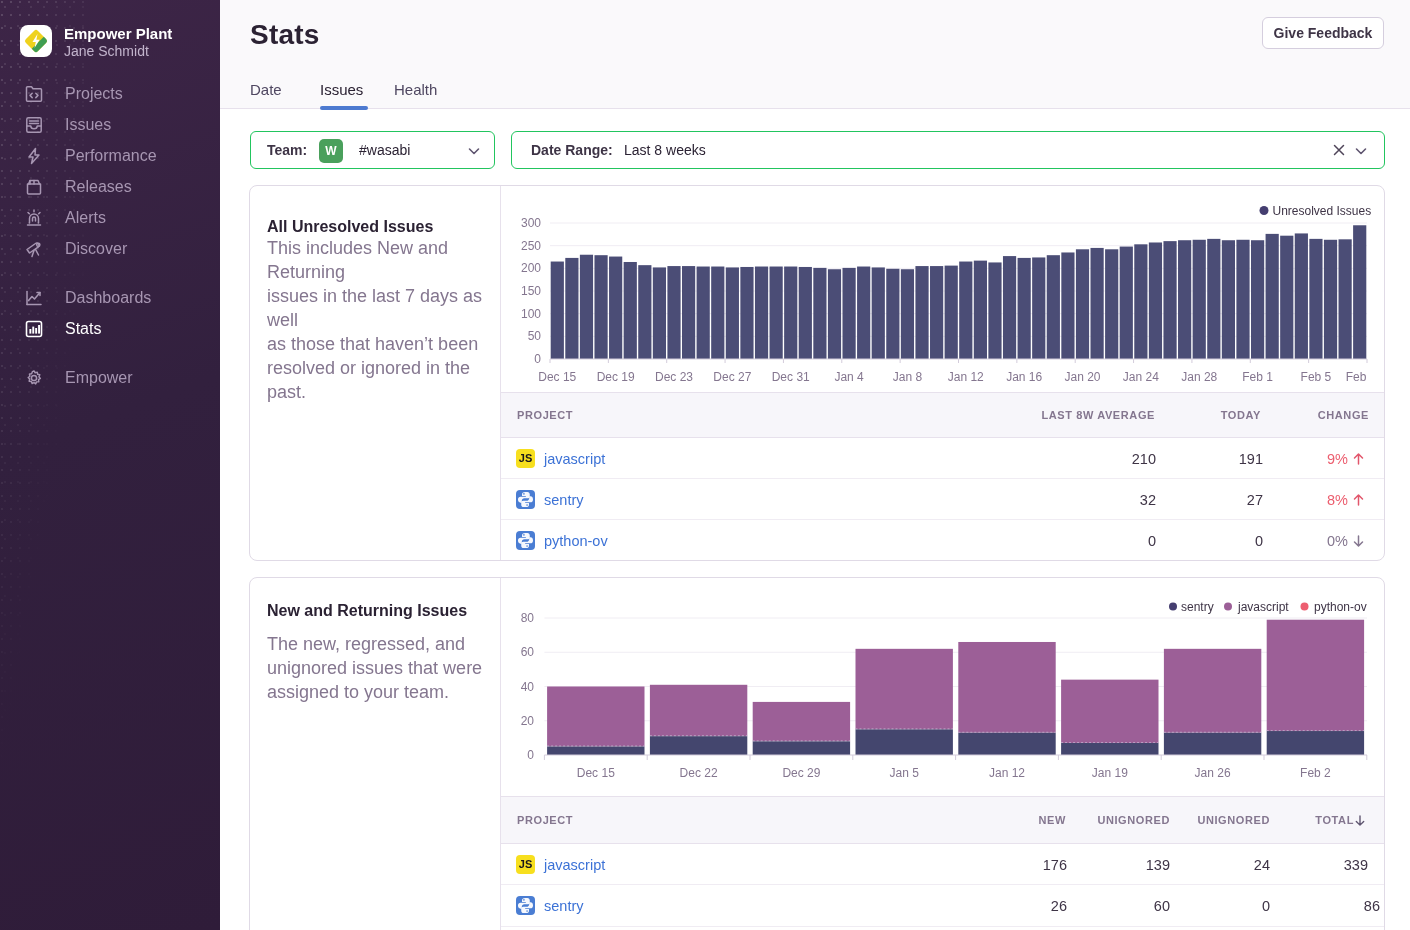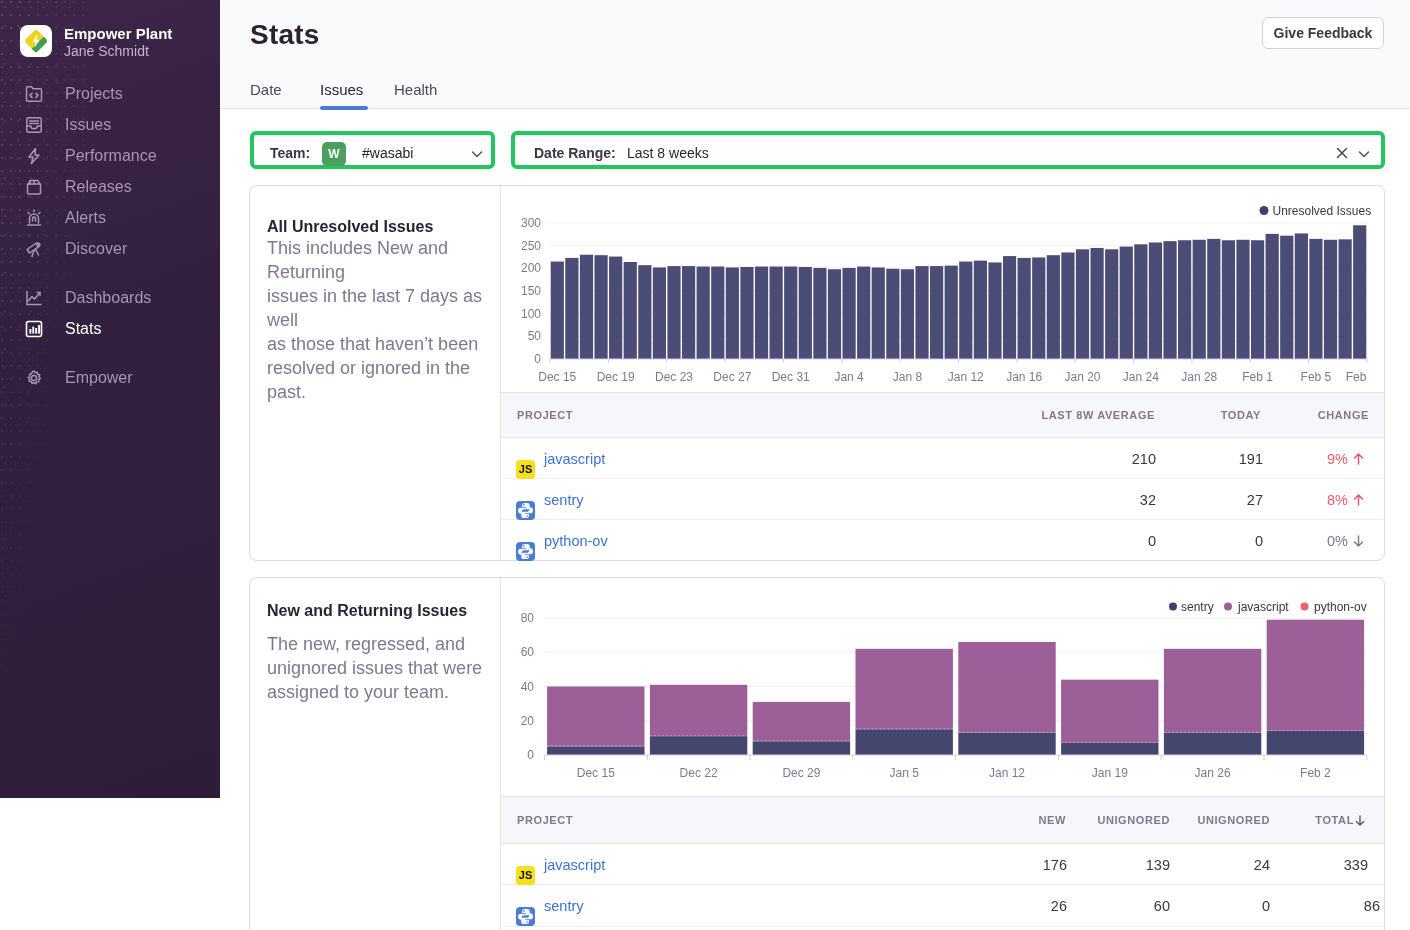--- a/index.html
+++ b/index.html
@@ -1,51 +1,51 @@
 <!DOCTYPE html>
 <html><head>
 <meta charset="utf-8">
 <style>
 *{margin:0;padding:0;box-sizing:border-box}
 html,body{width:1410px;height:930px;overflow:hidden;background:#fff;
   font-family:"Liberation Sans",sans-serif;color:#2b2233;-webkit-font-smoothing:antialiased}
-#sidebar{position:absolute;left:0;top:0;width:220px;height:798px;
+#sidebar{position:absolute;left:0;top:0;width:220px;height:930px;
   background:linear-gradient(160deg,#3d2547 0%,#32203e 45%,#2f1c39 100%);}
 #sidedots{position:absolute;left:0;top:0;width:90px;height:930px;
   background-image:radial-gradient(circle at 2px 2px, rgba(255,255,255,.16) 0.9px, transparent 1.3px),
    radial-gradient(circle at 5px 7px, rgba(255,255,255,.11) 0.9px, transparent 1.3px);
   background-size:9px 13px,13px 19px;
   -webkit-mask-image:linear-gradient(100deg,#000,rgba(0,0,0,.5) 30%,transparent 55%);
   mask-image:linear-gradient(100deg,#000,rgba(0,0,0,.5) 30%,transparent 55%);}
 #avatar{position:absolute;left:20px;top:25px;width:32px;height:32px;background:#fff;border-radius:8px}
 .orgname{position:absolute;left:64px;top:25px;font-size:15px;font-weight:bold;color:#fff}
 .username{position:absolute;left:64px;top:43px;font-size:14px;color:#c2b4cc}
 .nav{position:absolute;left:65px;font-size:16px;color:#a796b2;line-height:18px}
 .nav.active{color:#fff}
 .nicon{position:absolute;left:25px;width:18px;height:18px}
 #hdr{position:absolute;left:220px;top:0;width:1190px;height:109px;background:#faf9fb;border-bottom:1px solid #e7e1ec}
 #title{position:absolute;left:30px;top:19px;font-size:28px;font-weight:bold;color:#2b2233;letter-spacing:.2px}
 #feedback{position:absolute;left:1042px;top:17px;width:122px;height:32px;background:#fff;border:1px solid #d5cede;border-radius:6px;
   font-size:14px;font-weight:bold;color:#3e3446;text-align:center;line-height:30px}
 .tab{position:absolute;top:81px;font-size:15px;color:#4f4761}
 .tab.active{color:#2b2233}
 #tabline{position:absolute;left:100px;top:106px;width:48px;height:4px;background:#4d7ad0;border-radius:2px}
-.filter{position:absolute;top:131px;height:38px;background:#fff;border:4px solid #22c55e;border-radius:6px;font-size:14px}
+.filter{position:absolute;top:131px;height:38px;background:#fff;border:1px solid #22c55e;border-radius:6px;font-size:14px}
 .flabel{font-weight:bold;color:#3e3446}
 .panel{position:absolute;left:249px;width:1136px;background:#fff;border:1px solid #e0dae6;border-radius:8px}
 .pdivider{position:absolute;left:250px;top:0;bottom:0;width:1px;background:#e7e1ec}
 .ptitle{position:absolute;left:17px;font-size:16px;font-weight:bold;color:#2b2233}
 .pdesc{position:absolute;left:17px;width:222px;font-size:18px;line-height:24px;color:#84768f}
 .thead{position:absolute;left:251px;right:0;background:#f7f6fa;border-top:1px solid #e7e1ec;border-bottom:1px solid #e7e1ec;
   font-size:11px;font-weight:bold;color:#84768f;letter-spacing:.6px}
 .th{position:absolute;top:0;bottom:0;display:flex;align-items:center}
 .trow{position:absolute;left:251px;right:0;height:41px;border-bottom:1px solid #f0ecf3;font-size:14px}
 .pname{position:absolute;left:43px;top:13px;color:#3c72d6;font-size:14.5px}
 .num{position:absolute;top:13px;color:#3e3446;text-align:right;font-size:14.5px}
-.picon{position:absolute;left:15px;top:22px;width:19px;height:19px;border-radius:4px}
+.picon{position:absolute;left:15px;top:11px;width:19px;height:19px;border-radius:4px}
 .red{color:#ec5e6f}
 .gray{color:#84768f}
 </style>
 </head>
 <body>
 <div id="sidebar">
   <div id="sidedots"></div>
   <div id="avatar"><svg width="32" height="32" viewBox="0 0 32 32">
 <g transform="rotate(45 16 16)">
 <rect x="7.5" y="7.5" width="17" height="17" rx="2.5" fill="#efd21e"></rect>

